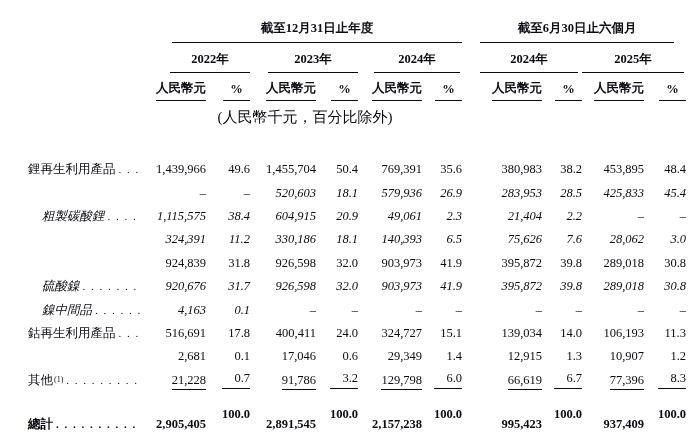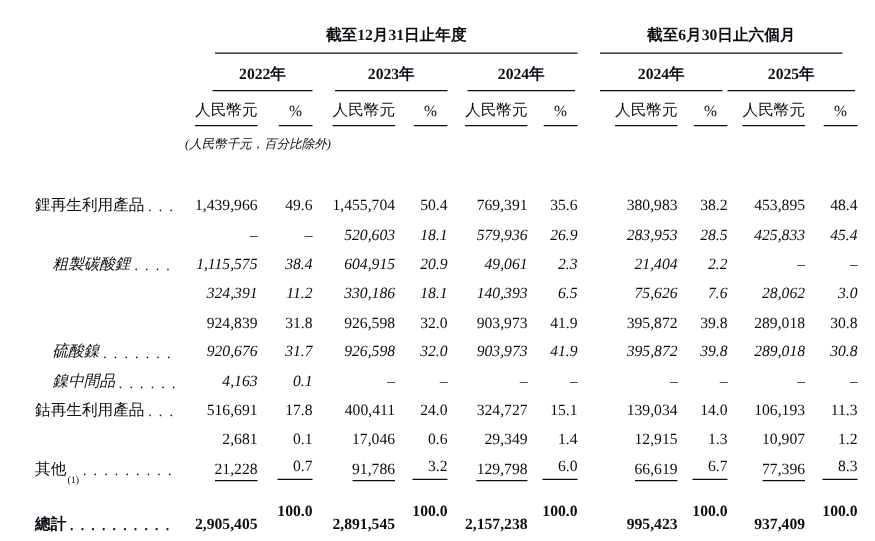--- a/index.html
+++ b/index.html
@@ -23,30 +23,30 @@
   .y1{grid-column:2/4;margin-left:22px;}
   .y2{grid-column:4/6;margin-left:18px;}
   .y3{grid-column:6/8;margin-left:16px;margin-right:2px;}
   .y4{grid-column:9/11;margin-right:4px;}
   .y5{grid-column:11/13;margin-right:2px;}
   
   .hrow1{margin-bottom:8px;}
   .grp{font-weight:700;text-align:center;border-bottom:1.5px solid #0c0c14;padding-bottom:5px;white-space:nowrap;}
   .hrow2{margin-bottom:7px;}
   .yr{font-weight:700;text-align:center;border-bottom:1.5px solid #0c0c14;padding-bottom:4px;}
-  .hrow3 .cell{font-weight:400;text-align:right;white-space:nowrap;}
+  .hrow3 .cell{font-weight:700;text-align:right;white-space:nowrap;}
   .h-rmb span{display:inline-block;border-bottom:1.5px solid #0c0c14;padding-bottom:3px;}
   .h-pct span{display:inline-block;border-bottom:1.5px solid #0c0c14;padding-bottom:3px;min-width:27px;text-align:center;}
   
   .noterow{margin-top:7px;}
-  .note{grid-column:2/8;text-align:left;font-style:italic;font-size:10px;white-space:nowrap;}
+  .note{grid-column:2/8;text-align:center;font-size:15px;white-space:nowrap;}
   
   #rows-container{margin-top:31px;}
   .trow.data{height:23.4px;align-items:center;}
-  .labelcell{grid-column:1;display:flex;align-items:flex-end;padding-right:8px;min-width:0;}
+  .labelcell{grid-column:1;display:flex;align-items:center;padding-right:8px;min-width:0;}
   .lbl{white-space:nowrap;}
   sup.fn{font-size:8px;line-height:0;margin-left:1px;}
   .dots{flex:1;overflow:hidden;white-space:nowrap;margin-left:3px;min-width:0;}
   .dots::after{
     content:". . . . . . . . . . . . . . . . . . . . . . . . . . . . . . . . . . .";
     font-size:11px;letter-spacing:1.5px;
   }
   .num{text-align:right;white-space:nowrap;}
   .num span{white-space:nowrap;}
   .sub .lbl{margin-left:14px;font-style:italic;}

